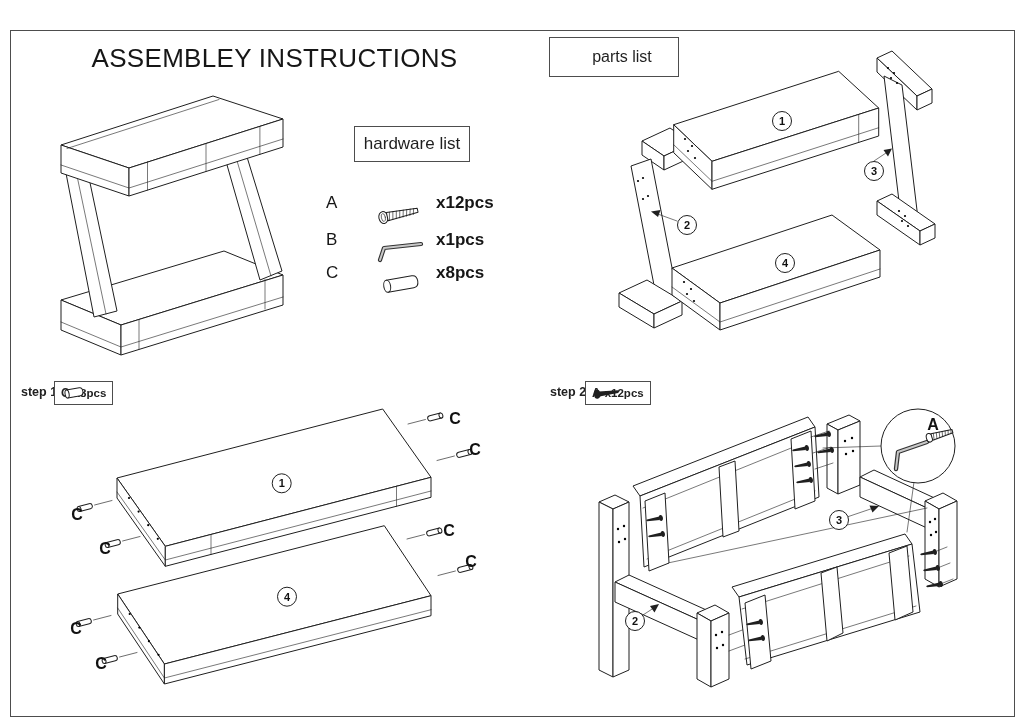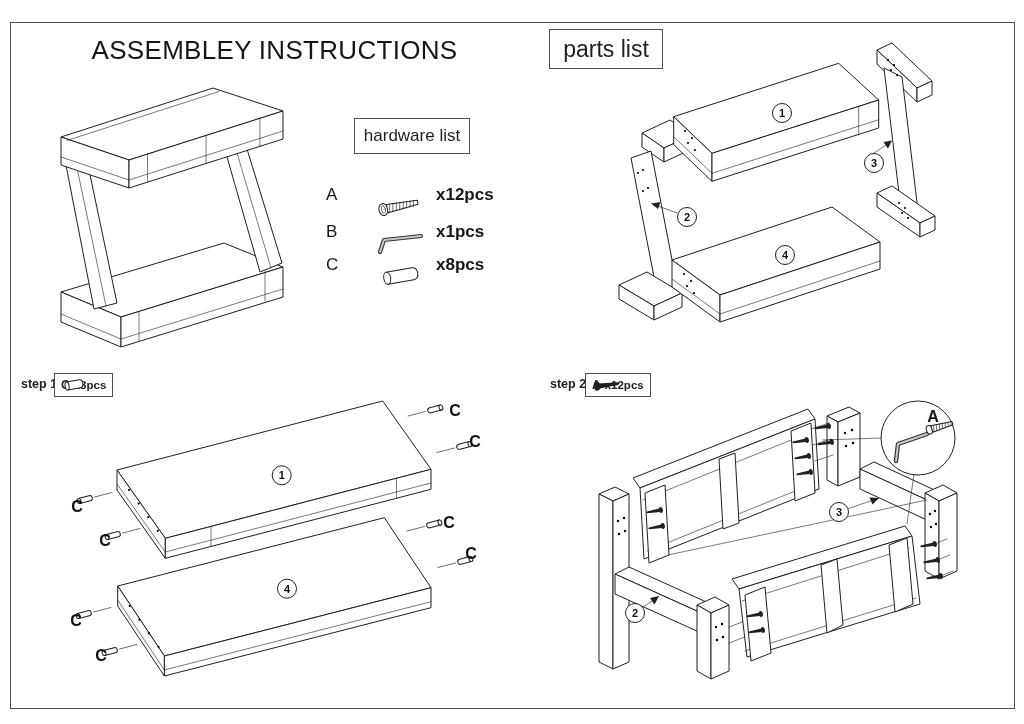--- a/index.html
+++ b/index.html
@@ -1,27 +1,27 @@
 <!DOCTYPE html>
 <html><head>
 <meta charset="utf-8">
 <style>
   html,body{margin:0;padding:0;background:#fff;overflow:hidden;}
   body{width:1024px;height:724px;position:relative;font-family:"Liberation Sans",sans-serif;color:#1f1f1f;}
-  .sheet{position:absolute;left:10px;top:22px;width:1003px;height:685px;border:1px solid #4d4d4d;background:#fff;}
+  .sheet{position:absolute;left:10px;top:30px;width:1003px;height:685px;border:1px solid #4d4d4d;background:#fff;}
   .quad{position:absolute;overflow:hidden;}
   .q1{left:0;top:0;width:527px;height:345px;}
   .q2{left:528px;top:0;width:475px;height:345px;}
   .q3{left:0;top:346px;width:527px;height:339px;}
   .q4{left:528px;top:346px;width:475px;height:339px;}
   .title{position:absolute;left:0;top:12px;width:100%;text-align:center;font-size:26px;letter-spacing:.3px;color:#161616;}
   .subtitle{position:absolute;left:290px;top:46px;width:170px;text-align:center;font-size:17px;color:#161616;}
   .boxed{border:1px solid #4d4d4d;display:flex;align-items:center;justify-content:center;background:#fff;}
   .hw-head{position:absolute;left:343px;top:95px;width:114px;height:34px;font-size:17px;}
-  .pl-head{position:absolute;left:10px;top:6px;width:112px;height:38px;font-size:23px;}
+  .pl-head{position:absolute;left:10px;top:6px;width:112px;height:38px;font-size:16px;padding-left:16px;}
   .hw-row{position:absolute;left:315px;width:200px;height:26px;display:flex;align-items:center;}
   .hw-letter{width:38px;font-size:17px;color:#161616;}
   .hw-icon{width:72px;display:flex;justify-content:center;}
   .hw-qty{font-size:17px;font-weight:600;color:#161616;}
   .step-head{position:absolute;left:0;top:0;width:100%;height:30px;}
   .step-label{position:absolute;left:10px;top:8px;font-size:12.5px;font-weight:700;color:#222;}
   .step-box{position:absolute;top:4px;height:22px;display:flex;align-items:center;gap:4px;padding:0 6px;border:1px solid #4d4d4d;background:#fff;}
   .sb-letter{font-size:12px;font-weight:700;color:#222;}
   .sb-qty{font-size:11.5px;font-weight:700;color:#222;}
   svg{position:absolute;}

